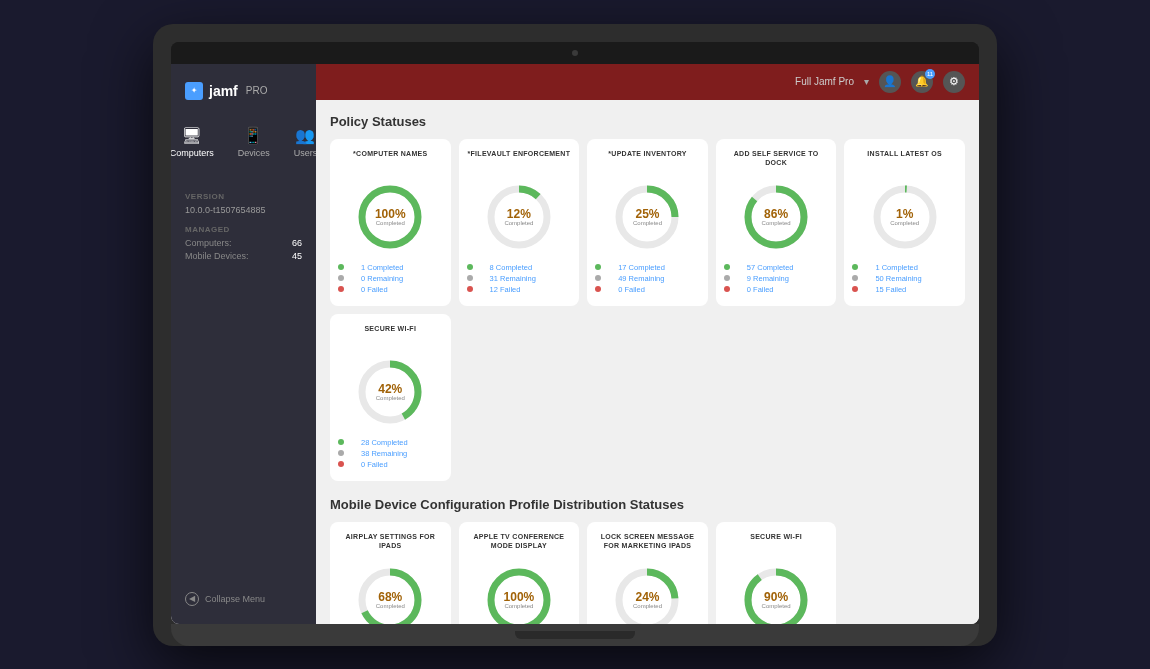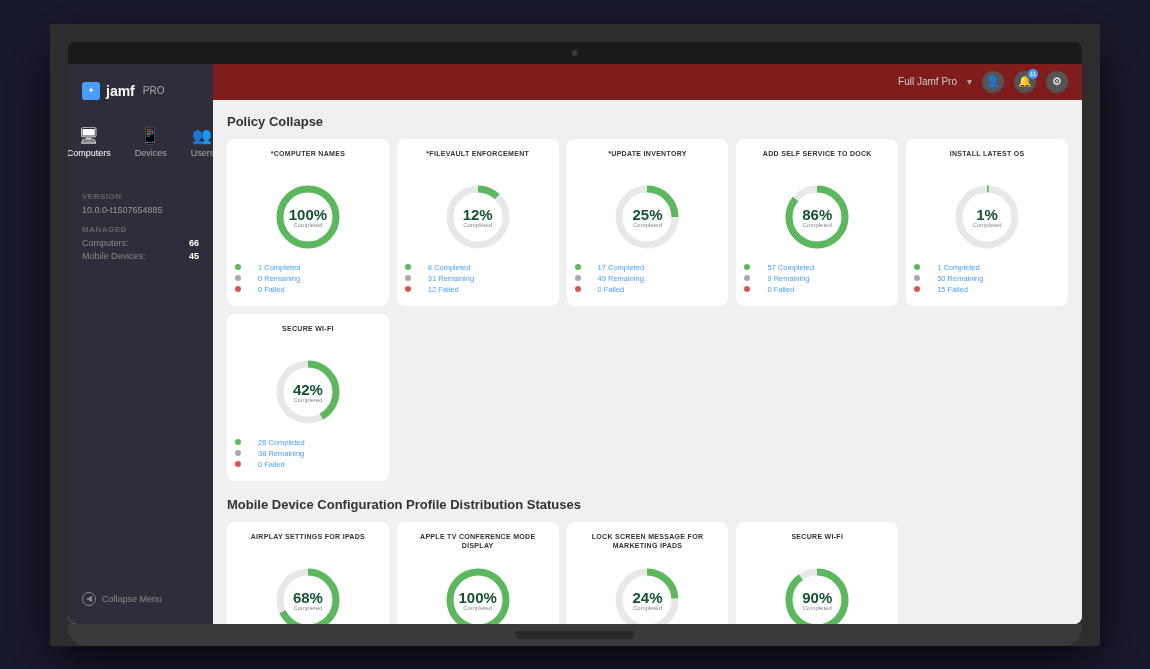--- a/index.html
+++ b/index.html
@@ -6,23 +6,23 @@
     body {
       background: #1a1a2e;
       display: flex;
       align-items: center;
       justify-content: center;
       min-height: 100vh;
       font-family: -apple-system, BlinkMacSystemFont, 'Segoe UI', sans-serif;
     }
 
     .laptop-outer {
-      width: 1050px;
+      width: 844px;
       background: #2d2d2d;
-      border-radius: 2px;
+      border-radius: 20px;
       padding: 18px 18px 0 18px;
       box-shadow: 0 20px 60px rgba(0,0,0,0.7);
     }
     .laptop-screen {
       background: #1e1e1e;
       border-radius: 8px;
       overflow: hidden;
       display: flex;
       flex-direction: column;
     }
@@ -127,21 +127,21 @@
       color: #999;
       font-size: 9px;
       margin-bottom: 10px;
     }
     .sidebar-info-row {
       display: flex;
       justify-content: space-between;
       margin-bottom: 3px;
     }
     .sidebar-info-key { color: #888; font-size: 9px; }
-    .sidebar-info-num { color: white; font-size: 9px; font-weight: 700; }
+    .sidebar-info-num { color: white; font-size: 9px; font-weight: 400; }
 
     .collapse-menu {
       margin-top: auto;
       display: flex;
       align-items: center;
       gap: 6px;
       padding: 8px 14px;
       color: #888;
       font-size: 9px;
       cursor: pointer;
@@ -247,23 +247,23 @@
       transform: rotate(-90deg);
     }
     .donut-label {
       position: absolute;
       top: 50%;
       left: 50%;
       transform: translate(-50%, -50%);
       text-align: center;
     }
     .donut-percent {
-      font-size: 15px;
+      font-size: 12px;
       font-weight: 700;
-      color: #14532d;
+      color: #a16207;
       line-height: 1;
     }
     .donut-text {
       font-size: 6px;
       color: #888;
     }
 
     .card-stats {
       width: 100%;
       margin-top: 6px;
@@ -347,21 +347,21 @@
           <span style="color:#aaa;font-size:10px;">▾</span>
           <div class="top-bar-icon">👤</div>
           <div class="notification-badge">
             <div class="top-bar-icon">🔔</div>
             <div class="badge-dot">11</div>
           </div>
           <div class="top-bar-icon">⚙</div>
         </div>
 
         <div class="main-content">
-          <div class="section-title">Policy Collapse</div>
+          <div class="section-title">Policy Statuses</div>
           <div class="cards-grid" id="policy-cards">
               <div class="card">
                 <div class="card-title">*COMPUTER NAMES</div>
                 <div class="donut-container"><svg class="donut-svg" viewBox="0 0 72 72">
                     <circle cx="36" cy="36" r="28" fill="none" stroke="#5cb85c" stroke-width="7"></circle>
                   </svg><div class="donut-label">
                     <div class="donut-percent">100%</div>
                     <div class="donut-text">Completed</div>
                   </div></div>
                 <div class="card-stats">

